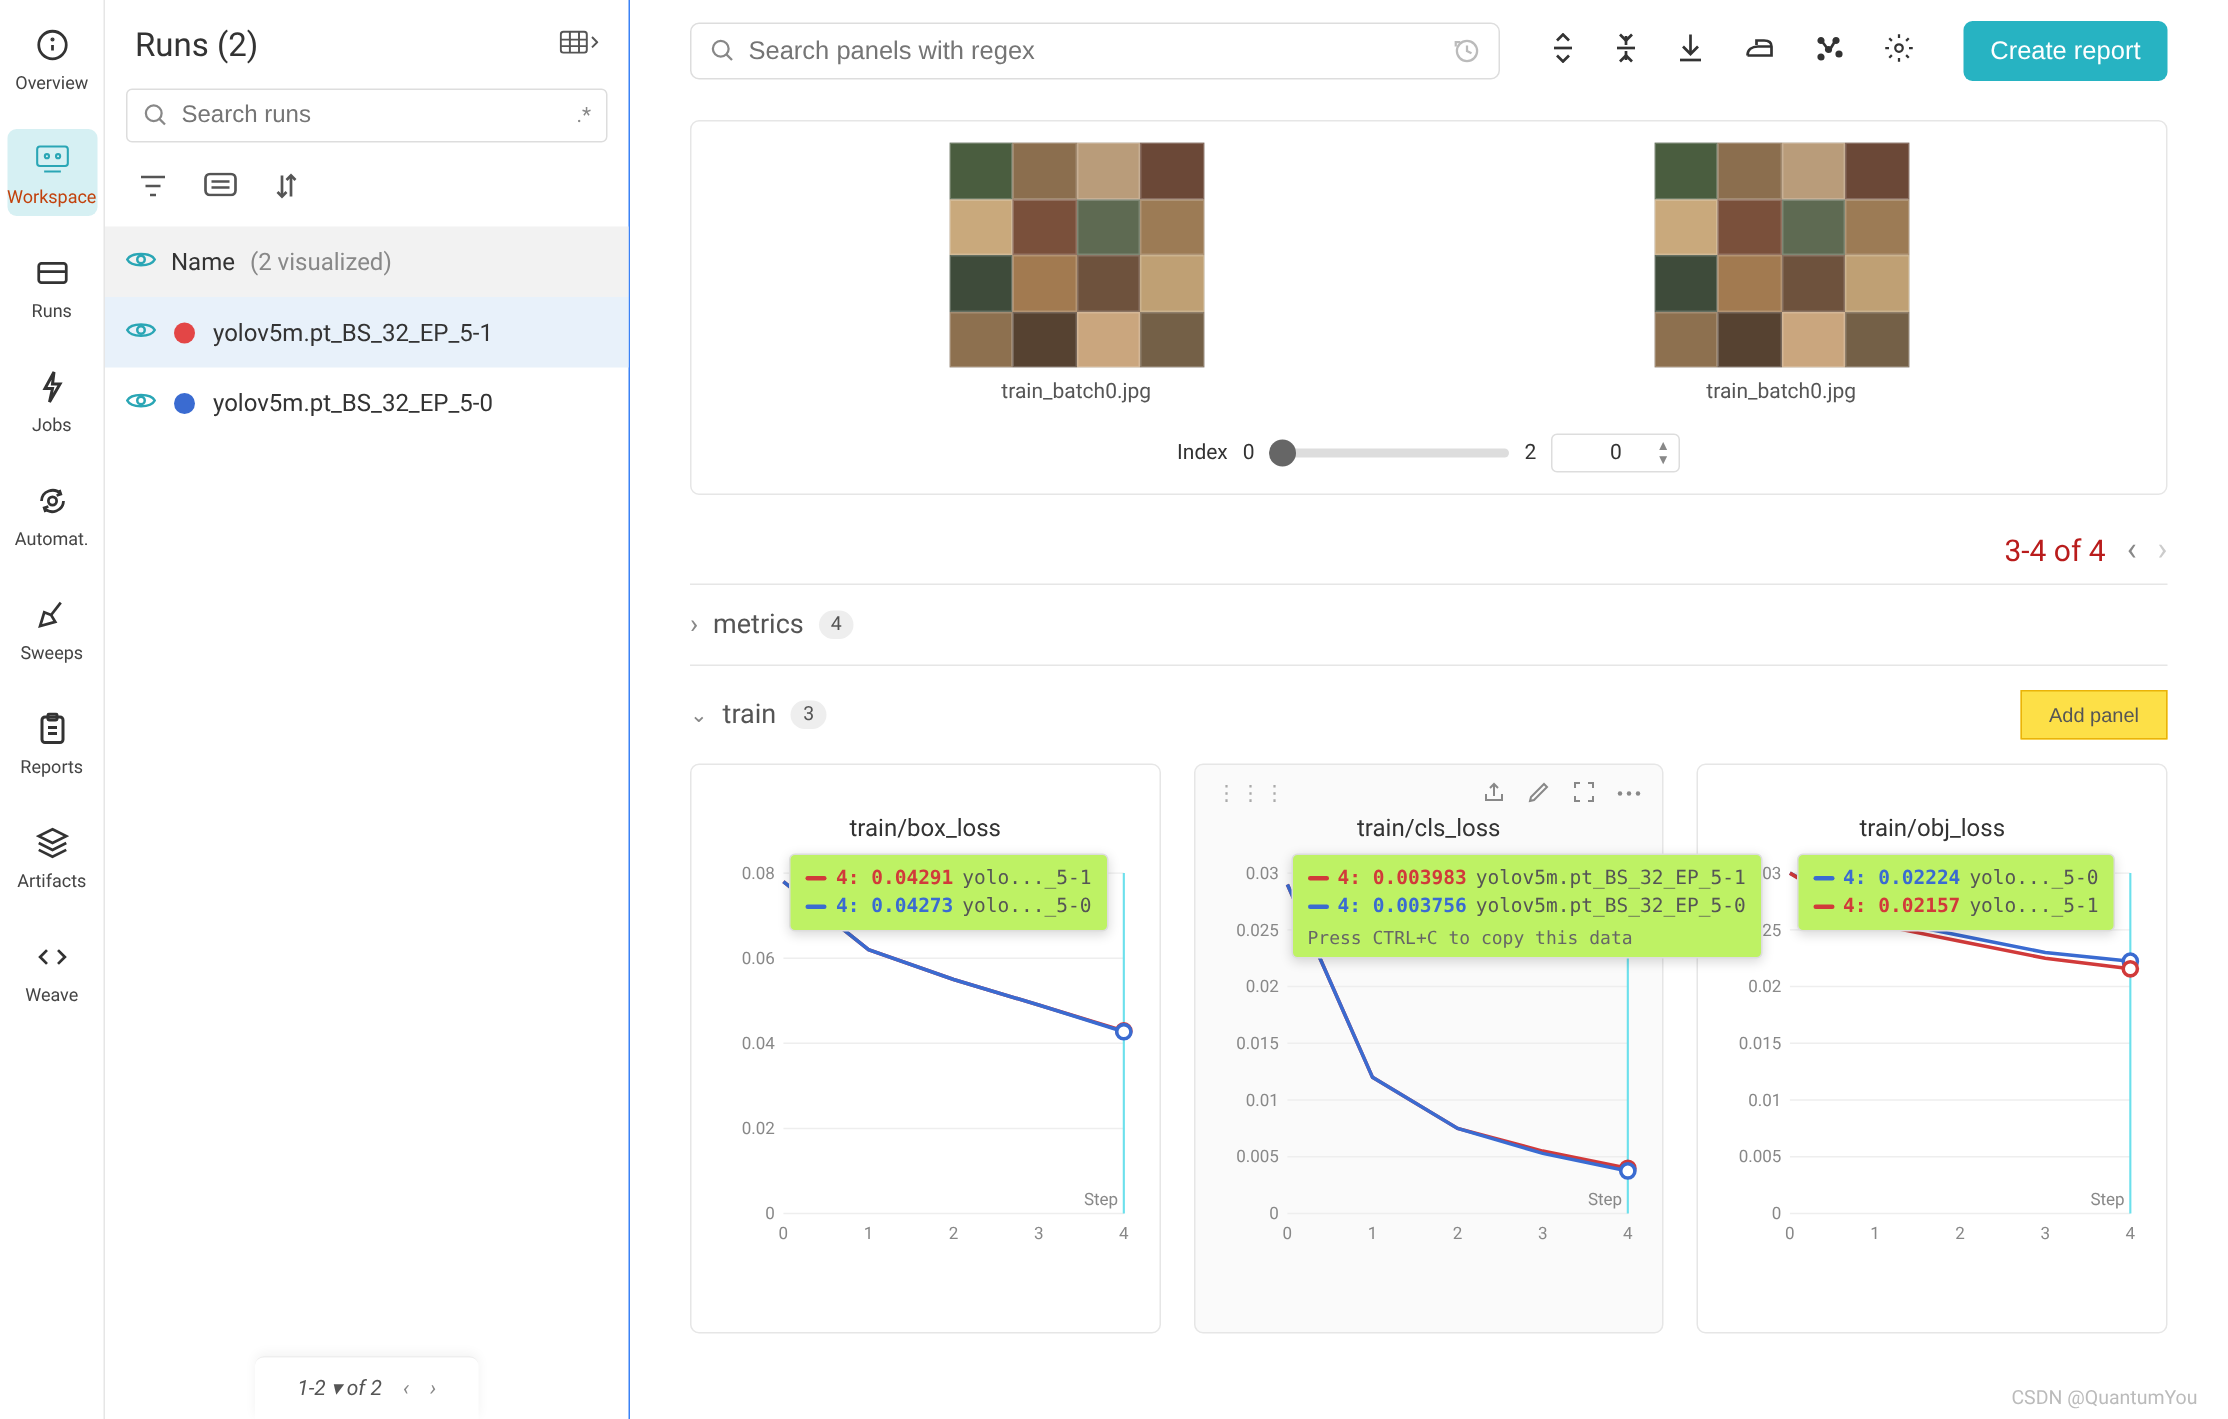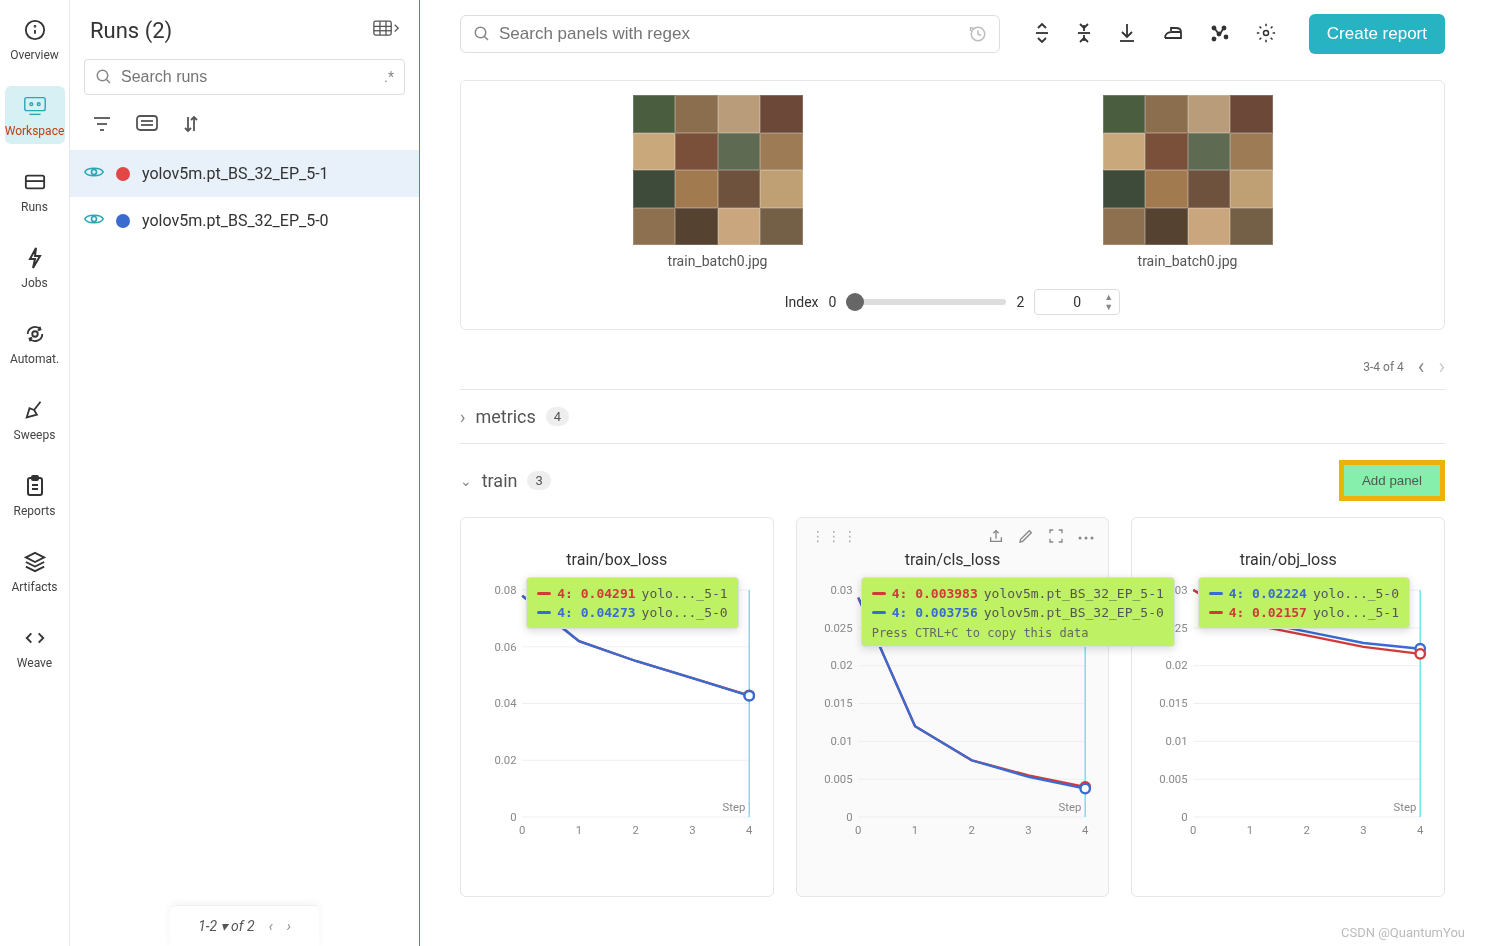--- a/index.html
+++ b/index.html
@@ -49,21 +49,21 @@
 .caption { font-size: 14px; color: #555; }
 .slider-row { display: flex; align-items: center; justify-content: center; gap: 10px; margin-top: 20px; }
 .slider { width: 160px; height: 6px; background: #ddd; border-radius: 3px; position: relative; }
 .slider-thumb { width: 18px; height: 18px; background: #666; border-radius: 50%; position: absolute; top: -6px; left: 0; }
 .num-input { border: 1px solid #ddd; border-radius: 4px; padding: 4px 18px 4px 18px; width: 86px; text-align: center; position: relative; }
 .pagination { display: flex; align-items: center; justify-content: flex-end; gap: 14px; padding: 10px 0; }
 
 .section-header { display: flex; align-items: center; gap: 10px; padding: 16px 0; border-top: 1px solid #e6e6e6; }
 .section-header .name { font-size: 18px; color: #555; }
 .section-header .badge { background: #eee; border-radius: 10px; padding: 2px 8px; font-size: 13px; color: #555; }
-.add-panel { margin-left: auto; border: 5px solid #eab308; background: #86efac; padding: 8px 18px; border-radius: 0; color: #555; cursor: pointer; }
+.add-panel { margin-left: auto; border: 1px solid #eab308; background: #fde047; padding: 8px 18px; border-radius: 0; color: #555; cursor: pointer; }
 
 .charts-row { display: flex; gap: 22px; }
 .chart-panel { flex: 1; border: 1px solid #e6e6e6; border-radius: 6px; padding: 14px 14px 6px 14px; height: 380px; position: relative; }
 .chart-panel.hover { background: #fafafa; }
 .chart-toolbar { position: absolute; top: 10px; right: 14px; display: flex; gap: 14px; }
 .chart-toolbar svg { color: #888; cursor: pointer; }
 .drag-handle { position: absolute; top: 10px; left: 14px; color: #aaa; letter-spacing: 2px; }
 .chart-title { text-align: center; font-size: 16px; color: #333; margin-bottom: 4px; margin-top: 18px; }
 .chart-area { position: relative; height: 280px; }
 .legend-tooltip { position: absolute; background: #bef264; border: 1px solid #ddd; border-radius: 4px; box-shadow: 0 2px 8px rgba(0,0,0,0.15); font-family: ui-monospace, Menlo, Consolas, monospace; font-size: 13px; padding: 6px 10px; z-index: 5; white-space: nowrap; }
@@ -211,20 +211,28 @@
             <line x1="5" y1="10" x2="17" y2="10"></line>
           </svg></span>
       <span><svg width="18" height="18" viewBox="0 0 18 18" fill="none" stroke="#555" stroke-width="1.8">
             <line x1="6" y1="2" x2="6" y2="16"></line>
             <polyline points="3 13 6 16 9 13"></polyline>
             <line x1="12" y1="16" x2="12" y2="2"></line>
             <polyline points="9 5 12 2 15 5"></polyline>
           </svg></span>
     </div>
     <div class="runs-list">
+      <div class="runs-list-header">
+        <span class="eye"><svg width="20" height="14" viewBox="0 0 24 16" fill="none" stroke="currentColor" stroke-width="2">
+              <path d="M1 8 C4 2 20 2 23 8 C20 14 4 14 1 8 Z"></path>
+              <circle cx="12" cy="8" r="3"></circle>
+            </svg></span>
+        <span>Name</span>
+        <span class="count">(2 visualized)</span>
+      </div>
       <div id="runs-list-items">
           <div class="run-item selected">
             <span class="eye"><svg width="20" height="14" viewBox="0 0 24 16" fill="none" stroke="currentColor" stroke-width="2">
                 <path d="M1 8 C4 2 20 2 23 8 C20 14 4 14 1 8 Z"></path>
                 <circle cx="12" cy="8" r="3"></circle>
               </svg></span>
     <span class="dot" style="background:#e34646"></span>
     <span>yolov5m.pt_BS_32_EP_5-1</span>
           </div>
           <div class="run-item">
@@ -356,21 +364,21 @@
             </div>
           <span>2</span>
           <div class="num-input">
             <span>0</span>
             <span style="position:absolute;right:6px;top:2px;font-size:9px;color:#888">▲</span>
             <span style="position:absolute;right:6px;bottom:2px;font-size:9px;color:#888">▼</span>
           </div>
         </div>
       </div>
       <div class="pagination">
-        <span style="color:#737373;font-size:12px">3-4 of 4</span>
+        <span style="color:#b91c1c;font-size:20px">3-4 of 4</span>
         <span class="chev" style="font-size:22px">‹</span>
         <span class="chev" style="font-size:22px;color:#ccc">›</span>
       </div>
 
       <div class="section-header">
         <span class="chev" style="font-size:18px">›</span>
         <span class="name">metrics</span>
         <span class="badge">4</span>
       </div>
 

